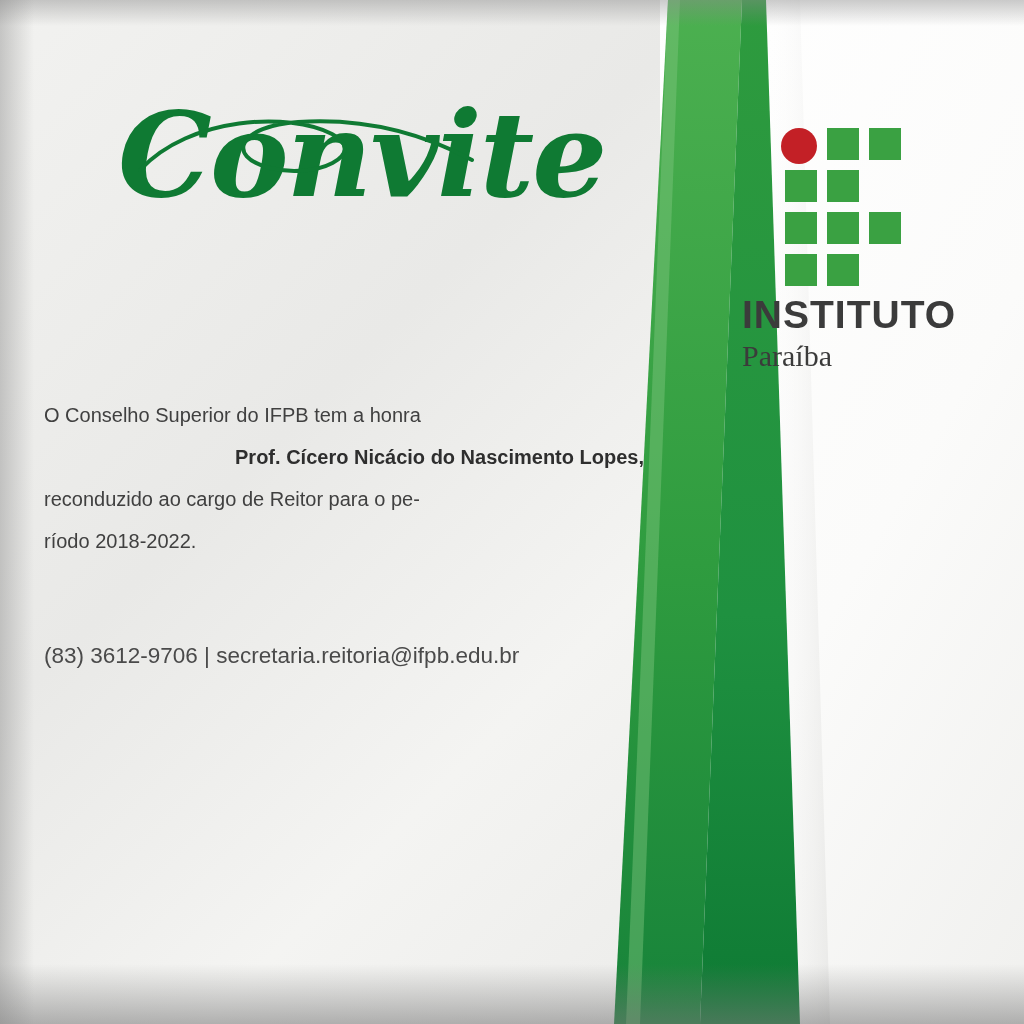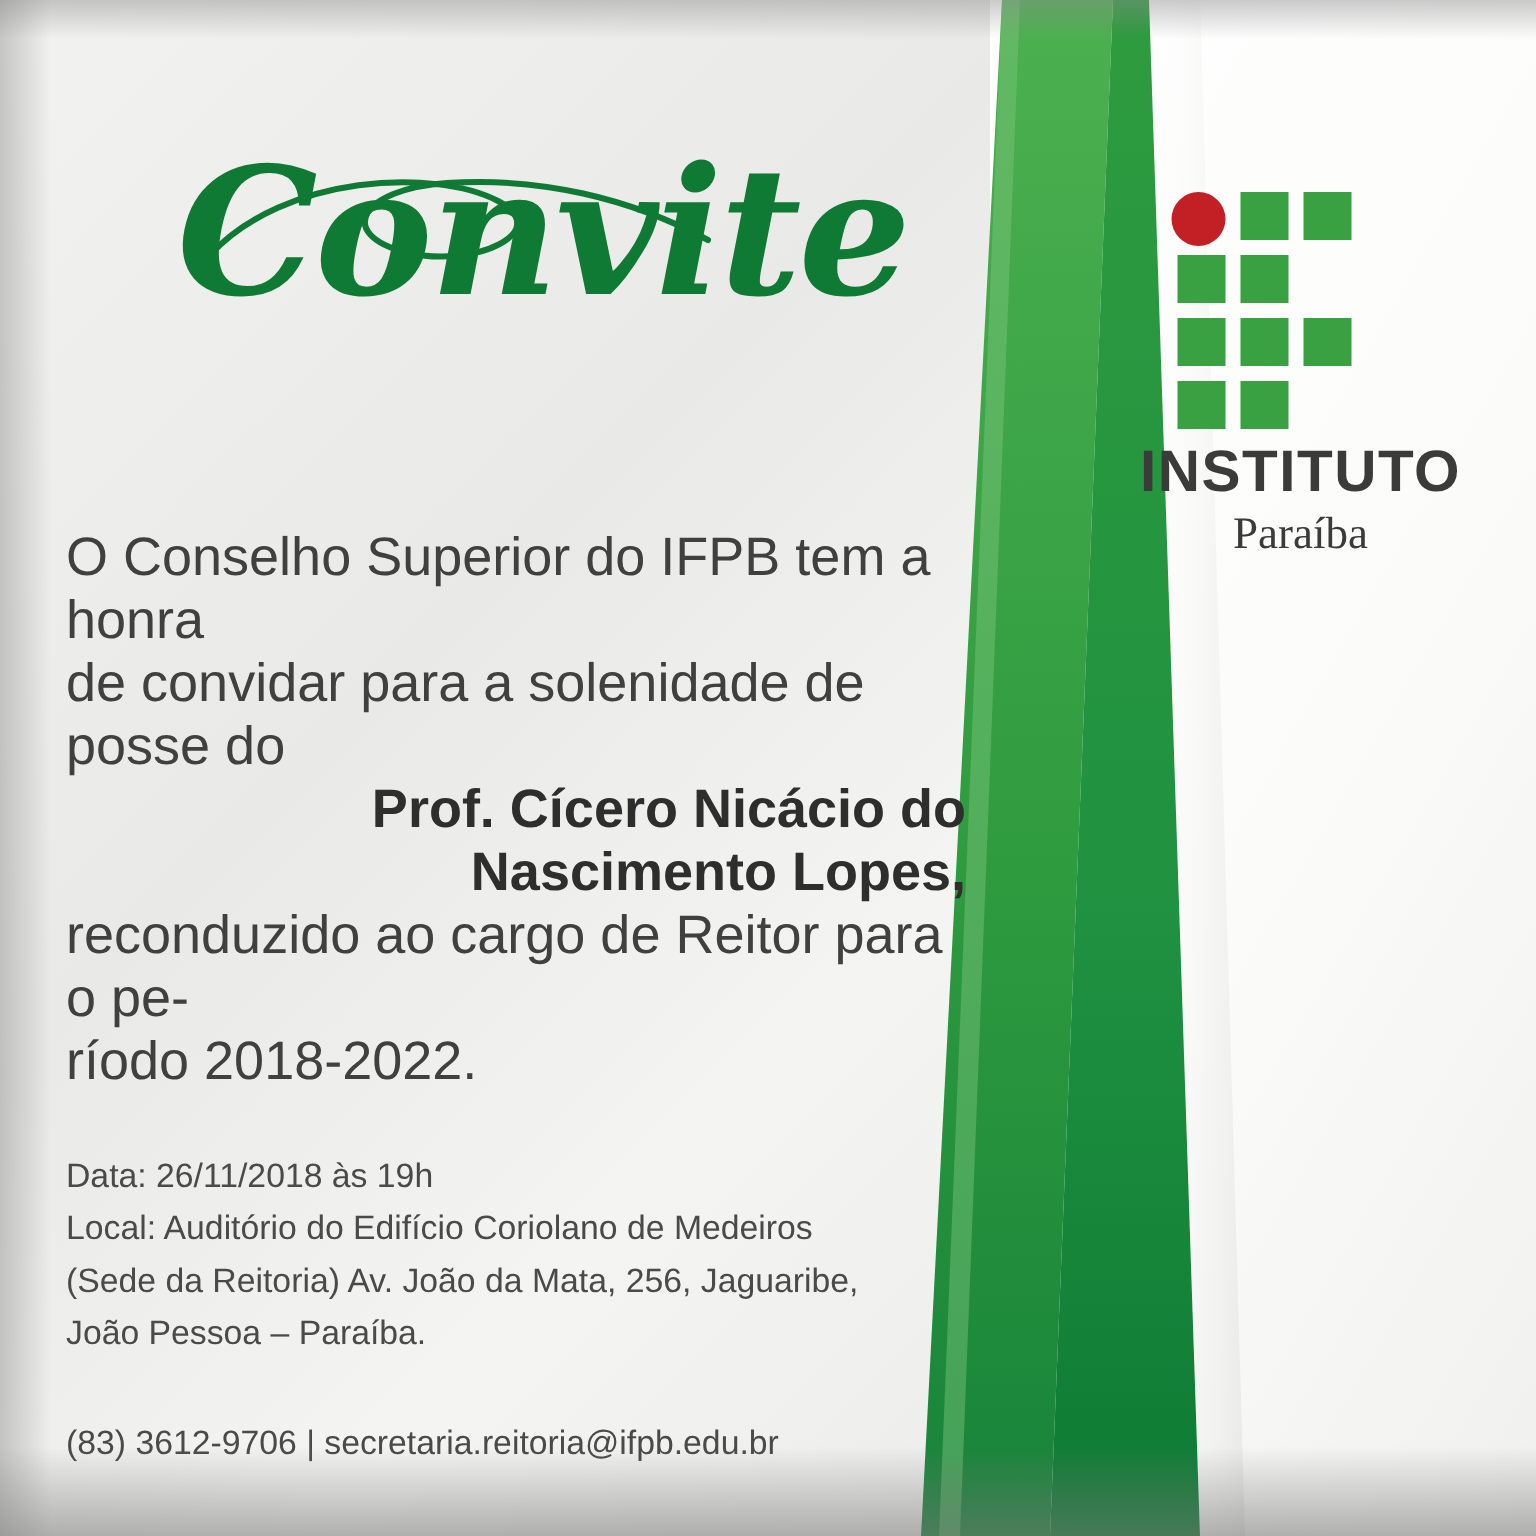--- a/index.html
+++ b/index.html
@@ -81,23 +81,24 @@
 
   
   .body-block {
     position: absolute;
     left: 44px;
     top: 350px;
     width: 600px;
     color: #3a3a3a;
   }
   .para-main {
-    font-size: 36px;
+    font-size: 20px;
     line-height: 42px;
     color: #404040;
+    margin-top: 44px;
   }
   .para-main .bold {
     font-weight: 700;
     color: #2e2e2e;
     text-align: right;
   }
   .block-gap {
     height: 38px;
   }
   .para-small {
@@ -105,21 +106,21 @@
     line-height: 35px;
     color: #4a4a4a;
   }
 
   
   .logo-wrap {
     position: absolute;
     left: 742px;
     top: 128px;
     width: 250px;
-    text-align: center;
+    text-align: left;
   }
   .logo-grid {
     position: relative;
     width: 172px;
     height: 148px;
     margin: 0 auto 18px auto;
   }
   .sq {
     position: absolute;
     background: #3aa142;
@@ -188,34 +189,27 @@
   </svg>
 
   <div class="convite">Convite</div>
   <svg class="convite-swash" viewBox="0 0 400 110">
     <path d="M 20 62 C 70 8, 170 4, 212 26 C 250 46, 196 72, 150 60 C 104 48, 120 18, 178 14 C 240 10, 300 24, 352 52" fill="none" stroke="#0f7a33" stroke-width="4" stroke-linecap="round"></path>
   </svg>
 
   <div class="body-block">
     <div class="para-main">
       <div>O Conselho Superior do IFPB tem a honra</div>
-      <div>de convidar para a solenidade de posse do</div>
       <div class="bold">Prof. Cícero Nicácio do Nascimento Lopes,</div>
       <div>reconduzido ao cargo de Reitor para o pe-</div>
       <div>ríodo 2018-2022.</div>
     </div>
 
     <div class="block-gap"></div>
 
-    <div class="para-small">
-      <div>Data: 26/11/2018 às 19h</div>
-      <div>Local: Auditório do Edifício Coriolano de Medeiros</div>
-      <div>(Sede da Reitoria) Av. João da Mata, 256, Jaguaribe,</div>
-      <div>João Pessoa – Paraíba.</div>
-    </div>
 
     <div class="block-gap"></div>
 
     <div class="para-small">
       <div>(83) 3612-9706 | secretaria.reitoria@ifpb.edu.br</div>
     </div>
   </div>
 
   <div class="logo-wrap">
     <div class="logo-grid">

